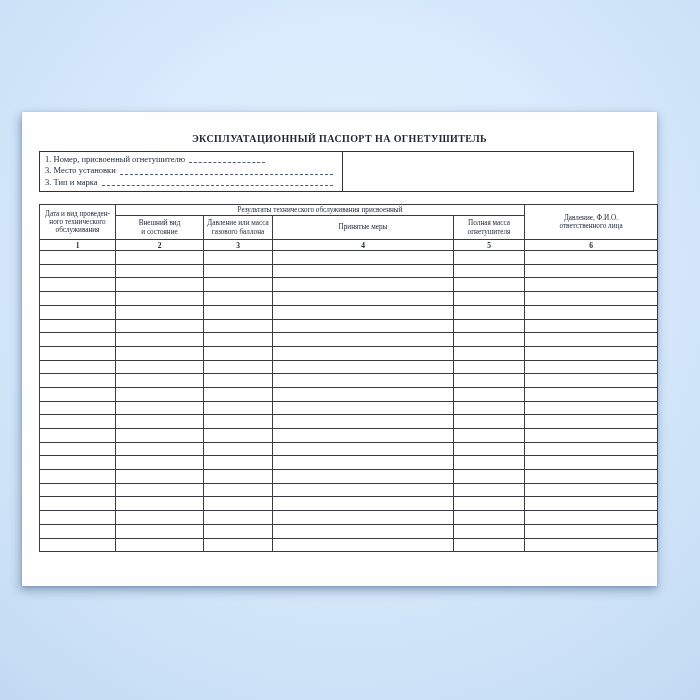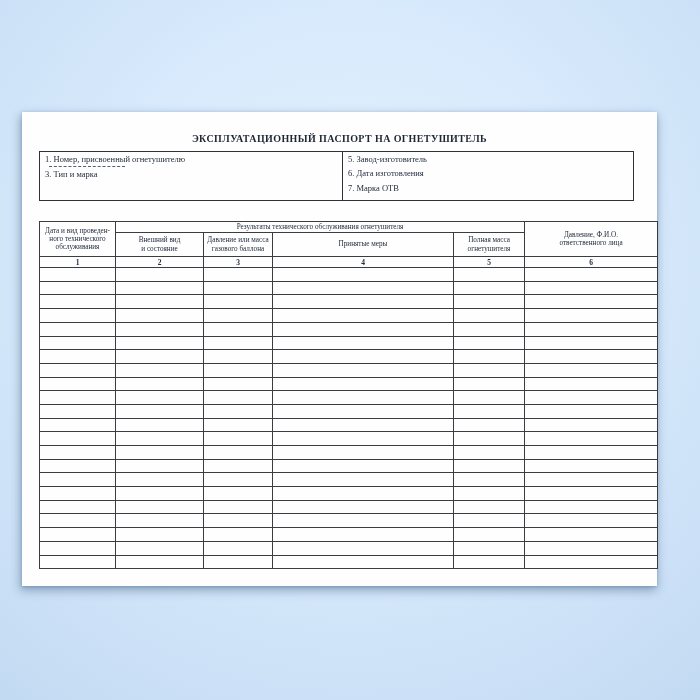--- a/index.html
+++ b/index.html
@@ -25,34 +25,34 @@
   .info-box {
     display: flex;
     margin: 7px 23px 0 17px;
     border: 1px solid #2f3136;
     color: #232d3e;
     font-size: 8.5px; line-height: 11.3px;
   }
   .info-cell { padding: 2px 6px 3px 5px; box-sizing: border-box; }
   .info-left { width: 303px; border-right: 1px solid #2f3136; }
   .info-right { flex: 1; }
-  .field { display: flex; white-space: nowrap; flex-direction: column; }
+  .field { display: flex; white-space: nowrap; }
   .field .label { flex: none; }
   .dline {
     border-bottom: 1px dashed #535e74;
     align-self: flex-end;
     margin: 0 3px 2px 4px;
     height: 1px;
   }
   .dl-grow { flex: 1; }
   .dl-short { width: 76px; flex: none; margin-right: auto; }
   .dl-day { width: 32px; flex: none; }
   .dl-yr { width: 15px; flex: none; }
   table.log {
-    margin: 20px 23px 0 17px;
+    margin: 12px 23px 0 17px;
     width: 618px;
     border-collapse: collapse;
     table-layout: fixed;
     color: #232d3e;
   }
   table.log td { border: 1px solid #3a3c40; padding: 0; }
   tr.hdr td {
     font-size: 7.2px; line-height: 8.2px;
     text-align: center; vertical-align: middle;
     white-space: pre-line;
@@ -74,55 +74,45 @@
 
     <div class="doc-title">ЭКСПЛУАТАЦИОННЫЙ ПАСПОРТ НА ОГНЕТУШИТЕЛЬ</div>
 
     <div class="info-box">
       <div class="info-cell info-left">
         <div class="field">
           <span class="label">1. Номер, присвоенный огнетушителю</span>
           <span class="dline dl-short"></span>
         </div>
         <div class="field">
-          <span class="label">3. Тип и марка</span>
-          <span class="dline dl-grow"></span>
-        </div>
-      </div>
-      <div class="info-cell info-right">
-        <div class="field">
-          <span class="label">5. Завод-изготовитель</span>
+          <span class="label">3. Место установки</span>
           <span class="dline dl-grow"></span>
         </div>
         <div class="field">
-          <span class="label">6. Дата изготовления</span>
-          <span class="dline dl-grow"></span>
-        </div>
-        <div class="field">
-          <span class="label">7. Марка ОТВ</span>
+          <span class="label">3. Тип и марка</span>
           <span class="dline dl-grow"></span>
         </div>
       </div>
     </div>
 
     <table class="log">
       <colgroup>
         <col style="width:76px">
           <col style="width:88px">
           <col style="width:69px">
         <col style="width:181px">
           <col style="width:71px">
           <col style="width:133px">
       </colgroup>
       <tbody>
         <tr class="hdr hdr-top">
           <td rowspan="2">Дата и вид проведен-
 ного технического
 обслуживания</td>
-          <td colspan="4">Результаты технического обслуживания огнетушителя</td>
+          <td colspan="4">Результаты технического обслуживания присвоенный</td>
           <td rowspan="2">Давление, Ф.И.О.
 ответственного лица</td>
         </tr>
         <tr class="hdr hdr-sub">
           <td>Внешний вид
 и состояние</td>
           <td>Давление или масса
 газового баллона</td>
           <td>Принятые меры</td>
           <td>Полная масса

